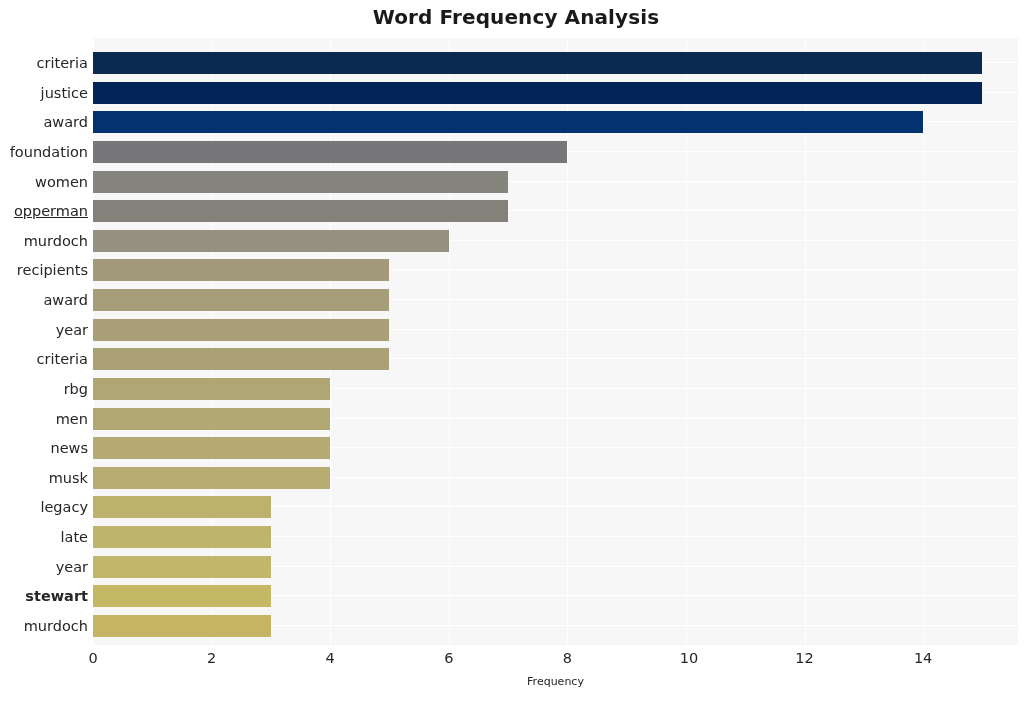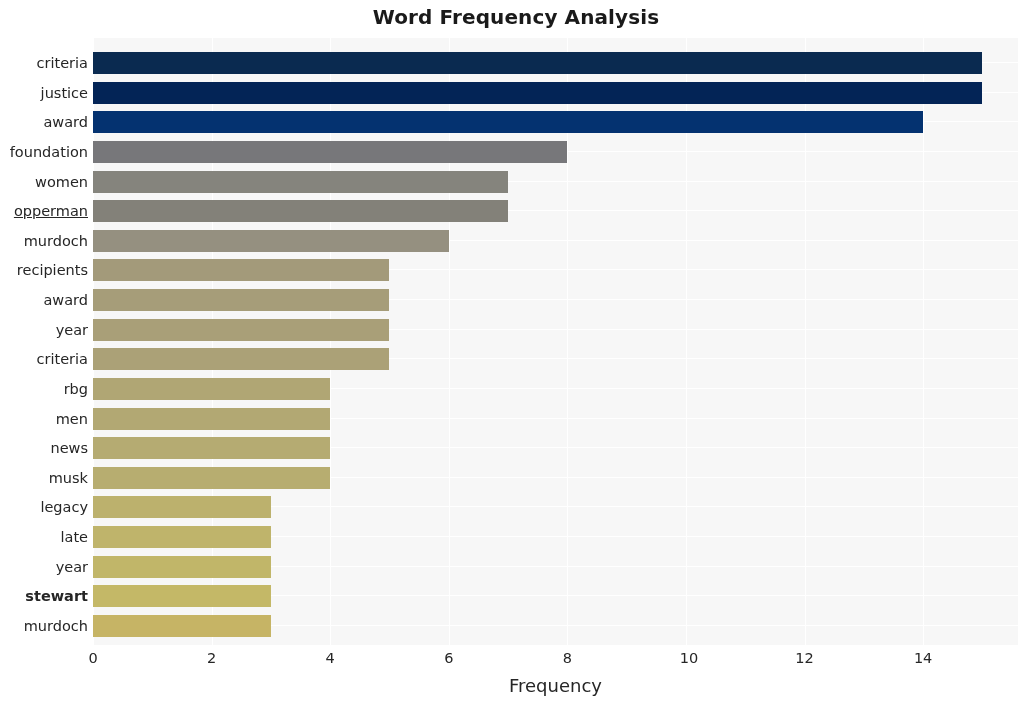--- a/index.html
+++ b/index.html
@@ -108,21 +108,21 @@
     color: #262626;
     white-space: nowrap;
   }
 
   #xaxis-title {
     position: absolute;
     left: 93px;
     top: 675px;
     width: 925px;
     text-align: center;
-    font-size: 18px;
+    font-size: 11px;
     color: #262626;
   }
 </style>
 </head>
 <body>
 
 <div id="figure">
 
   <div id="chart-title">Word Frequency Analysis</div>
 

